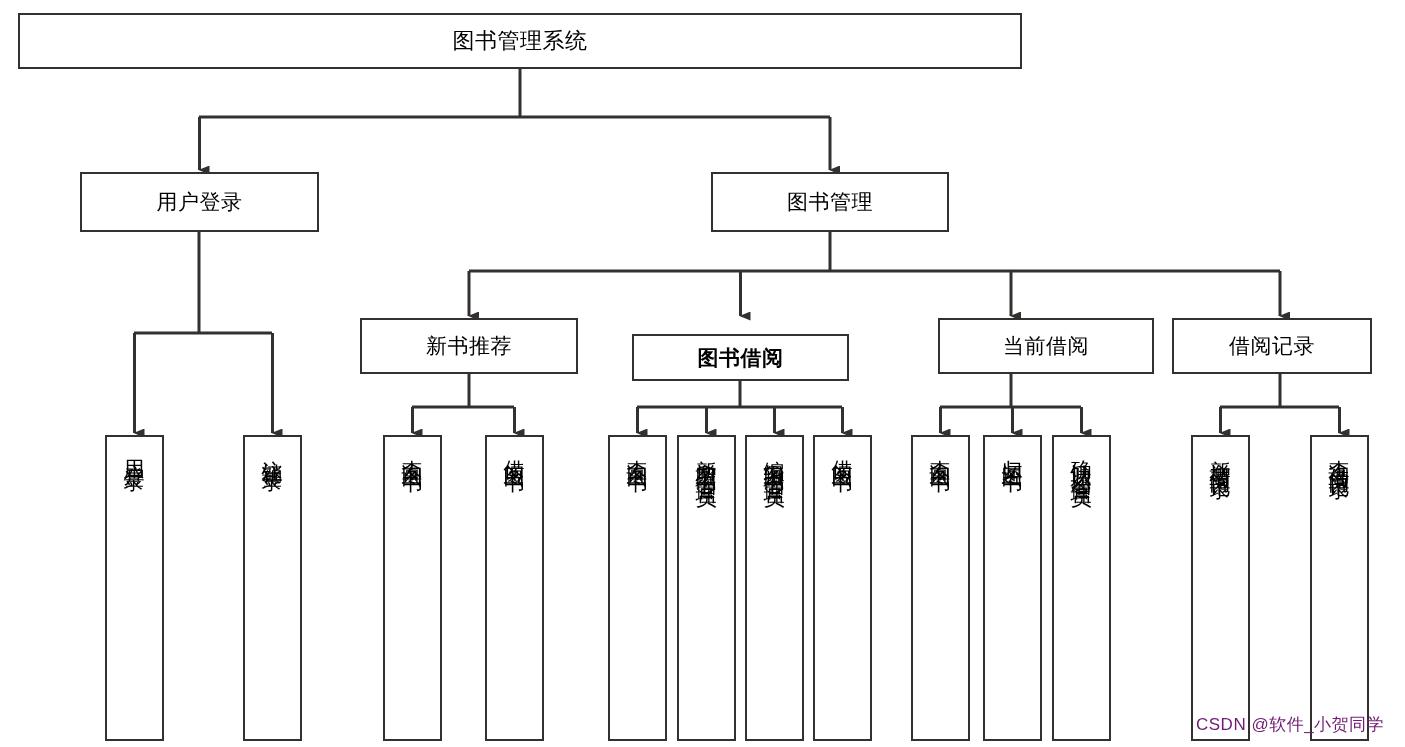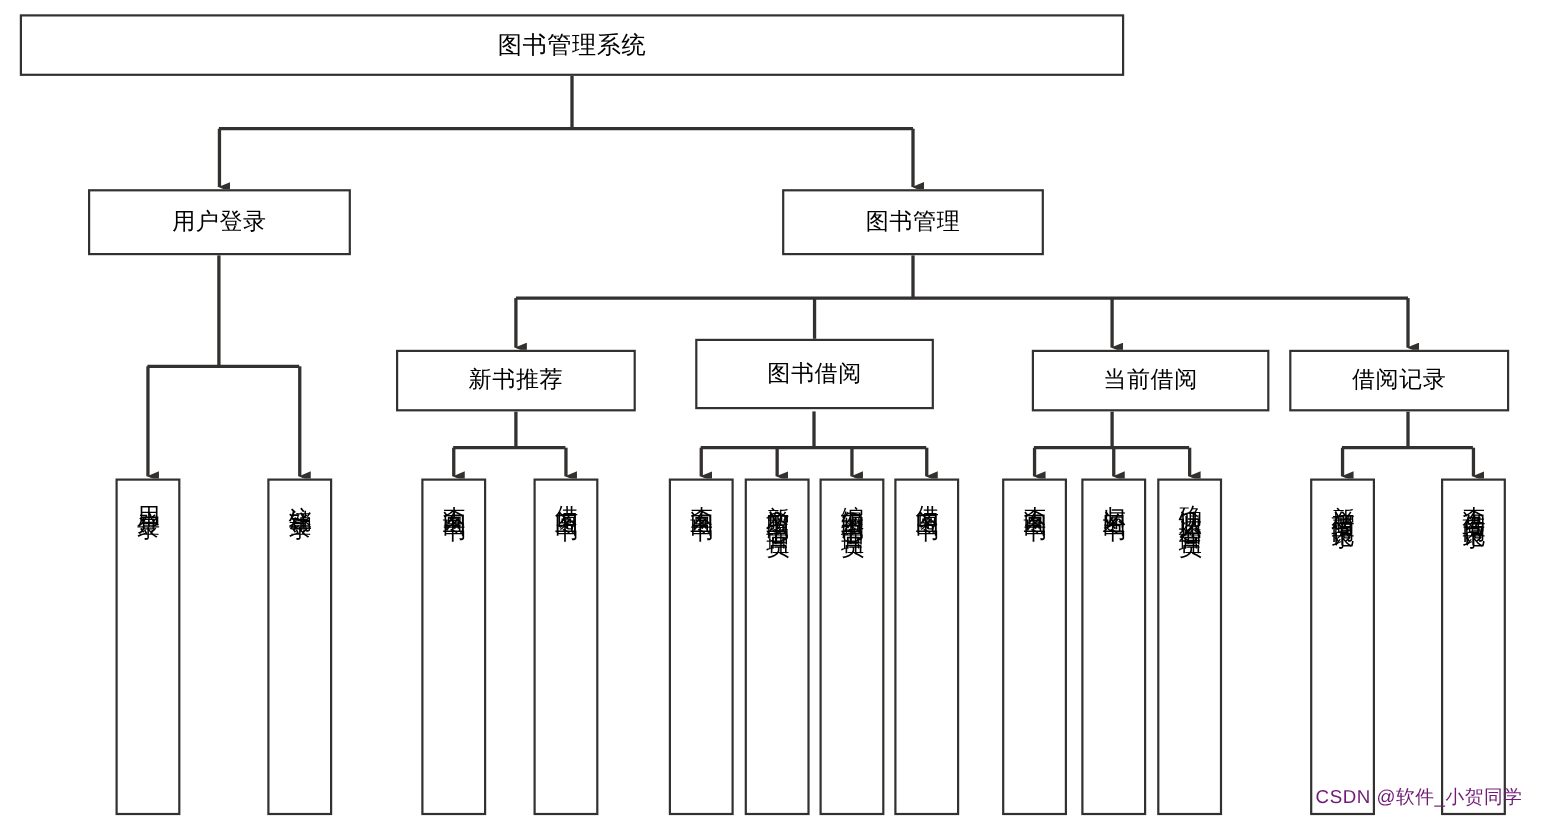--- a/index.html
+++ b/index.html
@@ -117,21 +117,21 @@
       </div>
       <div class="node-box" style="left: 80px; top: 172px; width: 239px; height: 60px;">
         <span class="node-label-h">用户登录</span>
       </div>
       <div class="node-box" style="left: 711px; top: 172px; width: 238px; height: 60px;">
         <span class="node-label-h">图书管理</span>
       </div>
       <div class="node-box" style="left: 360px; top: 318px; width: 218px; height: 56px;">
         <span class="node-label-h">新书推荐</span>
       </div>
-      <div class="node-box" style="left: 632px; top: 308px; width: 217px; height: 64px;">
+      <div class="node-box" style="left: 632px; top: 334px; width: 217px; height: 47px; font-weight: bold;">
         <span class="node-label-h">图书借阅</span>
       </div>
       <div class="node-box" style="left: 903px; top: 318px; width: 216px; height: 56px; margin-left: 35px;">
         <span class="node-label-h">当前借阅</span>
       </div>
       <div class="node-box" style="left: 1172px; top: 318px; width: 200px; height: 56px;">
         <span class="node-label-h">借阅记录</span>
       </div>
       <div class="node-box leaf" style="left: 105px; top: 435px; width: 59px; height: 306px;">
         <span class="node-label-v">用户登录</span>

